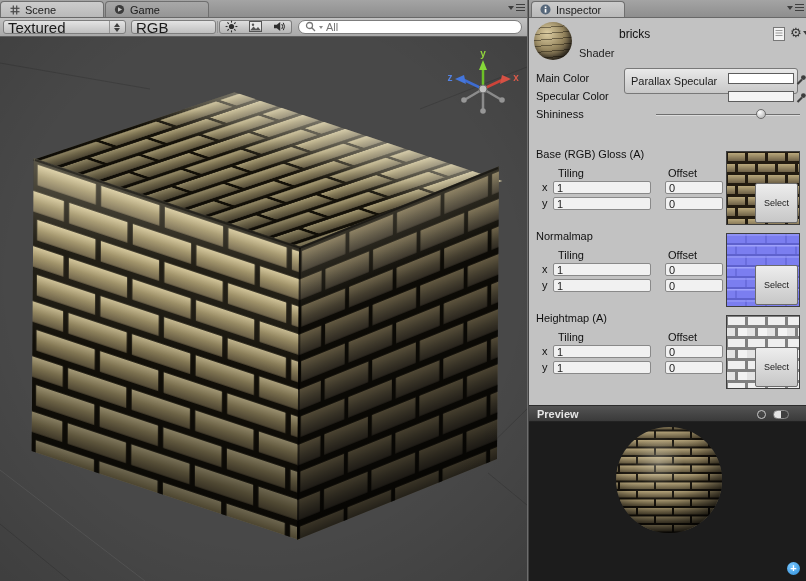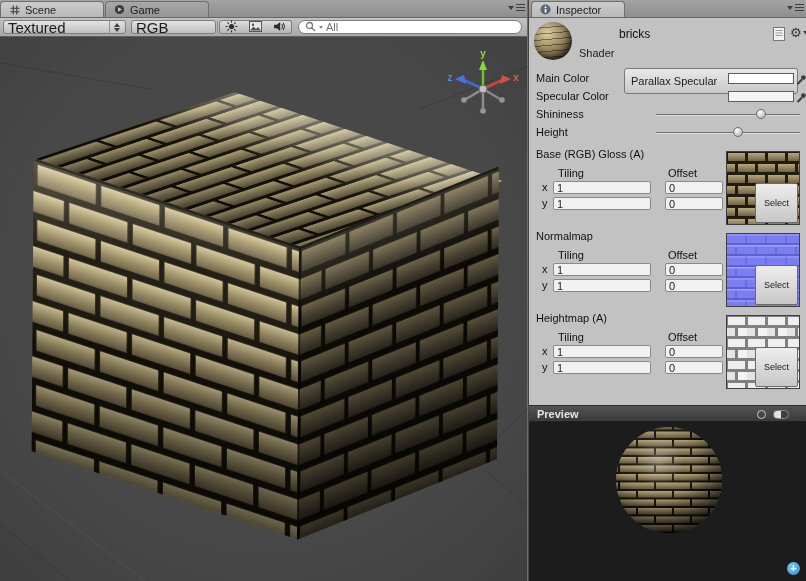--- a/index.html
+++ b/index.html
@@ -381,27 +381,20 @@
           </svg>
       </span>
     </div>
     <div class="prop-row" style="top:108px;">
       <span class="insp-label">Shininess</span>
       <span class="slider">
         <span class="track"></span>
         <span class="thumb" style="left:100px;"></span>
       </span>
     </div>
-    <div class="prop-row" style="top:126px;">
-      <span class="insp-label">Height</span>
-      <span class="slider">
-        <span class="track"></span>
-        <span class="thumb" style="left:77px;"></span>
-      </span>
-    </div>
 
     <div class="tex-section" style="top:148px;">
       <div class="tex-title">Base (RGB) Gloss (A)</div>
       <div class="tex-head th-tiling">Tiling</div>
       <div class="tex-head th-offset">Offset</div>
       <div class="axis-label" style="top:33px;">x</div>
       <input class="num-input tiling" style="top: 33px;" value="1">
       <input class="num-input offset" style="top: 33px;" value="0">
       <div class="axis-label" style="top:49px;">y</div>
       <input class="num-input tiling" style="top: 49px;" value="1">

